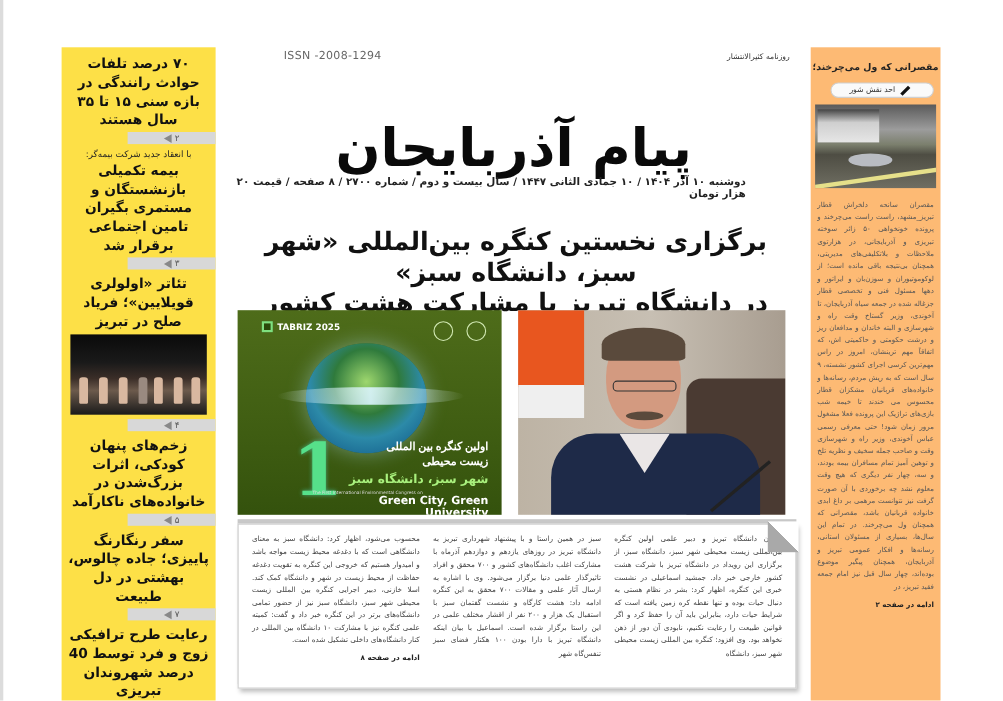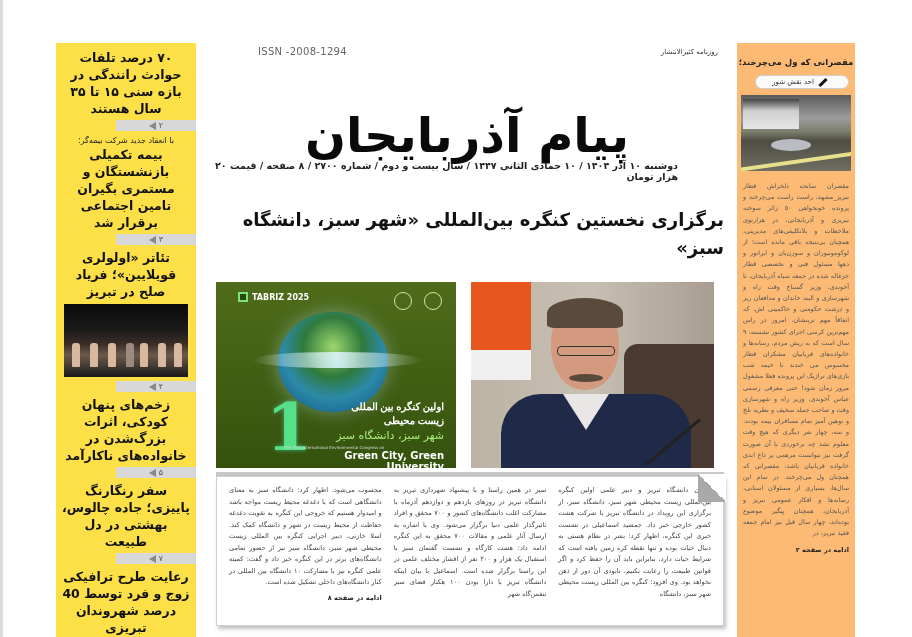--- a/index.html
+++ b/index.html
@@ -35,42 +35,42 @@
   .issn { position: absolute; left: 44px; top: 4px; font-size: 10px; color: #666; direction: ltr; letter-spacing: 0.3px; }
   .paper-type { position: absolute; right: 12px; top: 6px; font-size: 7px; color: #333; }
   .logo {
     position: absolute; left: 8px; top: 20px; width: 490px; height: 90px;
     font-family: "DejaVu Sans", sans-serif; font-weight: bold; font-size: 48px;
     line-height: 90px; color: #0a0a0a; text-align: center; letter-spacing: -2px; margin-top: 28px;
   }
   .dateline { position: absolute; left: 0; right: 52px; top: 118px; font-size: 9.5px; font-weight: bold; text-align: right; color: #222; }
 
   
-  .main-headline { position: absolute; left: 214px; top: 206px; width: 510px; text-align: right; font-weight: bold; font-size: 18px; line-height: 28px; color: #111; }
+  .main-headline { position: absolute; left: 214px; top: 206px; width: 510px; text-align: center; font-weight: bold; font-size: 23px; line-height: 28px; color: #111; }
 
   
   .img-poster {
     position: absolute; left: 216px; top: 282px; width: 240px; height: 186px;
     background: linear-gradient(180deg, #4e6c1a 0%, #3f5d12 60%, #34520d 100%); overflow: hidden;
   }
   .poster-logo { position: absolute; left: 22px; top: 10px; display: flex; align-items: center; gap: 4px; direction: ltr; }
   .poster-logo .sq { width: 10px; height: 10px; border: 2px solid #7fe07f; background: #2a4a0a; }
   .poster-logo span { font-size: 8px; color: #fff; font-weight: bold; }
   .poster-emblems { position: absolute; right: 14px; top: 10px; display: flex; gap: 12px; }
   .poster-emblems div { width: 18px; height: 18px; border: 1.5px solid #cfe6b0; border-radius: 50%; }
   .globe {
     position: absolute; left: 62px; top: 30px; width: 110px; height: 100px; border-radius: 50%;
     background: radial-gradient(circle at 50% 35%, #9ed76e 0%, #2f7a3c 35%, #2c8aa8 60%, #1c6d95 80%, #0e4a6a 100%);
     box-shadow: 0 0 18px rgba(180,230,255,0.4);
   }
   .wave { position: absolute; left: 36px; top: 70px; width: 170px; height: 16px; border-radius: 50%; background: linear-gradient(90deg, rgba(255,255,255,0), rgba(220,245,255,0.9), rgba(255,255,255,0)); }
   .big-one { position: absolute; left: 50px; top: 110px; font-size: 66px; font-weight: bold; color: #56e08a; line-height: 70px; font-family: "DejaVu Serif", serif; text-shadow: 0 0 4px rgba(80,230,200,0.6); }
   .poster-text { position: absolute; right: 12px; top: 118px; width: 160px; text-align: right; color: #fff; }
   .poster-text .l1 { font-size: 10px; font-weight: bold; line-height: 14px; font-family: Liberation Serif, serif; }
-  .poster-text .l2 { font-size: 11px; font-weight: normal; color: #a9f07d; line-height: 15px; }
+  .poster-text .l2 { font-size: 11px; font-weight: bold; color: #a9f07d; line-height: 15px; }
   .poster-text .l3 { font-size: 4px; color: #ddd; direction: ltr; text-align: left; margin-top: 2px; }
   .poster-text .l4 { font-size: 10px; font-weight: bold; direction: ltr; text-align: right; }
 
   .img-portrait {
     position: absolute; left: 471px; top: 282px; width: 243px; height: 186px; overflow: hidden;
     background: linear-gradient(90deg, #bdb3a4 0%, #c7bfb3 50%, #a89d90 100%);
   }
   .flag { position: absolute; left: 0; top: 0; width: 60px; height: 70px; background: #e8561f; }
   .flag2 { position: absolute; left: 0; top: 68px; width: 60px; height: 30px; background: #efefef; }
   .chair { position: absolute; right: 0; top: 62px; width: 90px; height: 124px; background: #4a3a32; border-radius: 14px 0 0 0; }
@@ -177,20 +177,21 @@
 
 <div class="masthead">
   <div class="issn">ISSN -2008-1294</div>
   <div class="paper-type">روزنامه کثیرالانتشار</div>
   <div class="logo">پیام آذربایجان</div>
   <div class="dateline">دوشنبه ۱۰ آذر ۱۴۰۴ / ۱۰ جمادی الثانی ۱۴۴۷ / سال بیست و دوم / شماره ۲۷۰۰ / ۸ صفحه / قیمت ۲۰ هزار تومان</div>
 </div>
 
 <div class="main-headline">
   <div>برگزاری نخستین کنگره بین‌المللی «شهر سبز، دانشگاه سبز»</div>
+  <div>در دانشگاه تبریز با مشارکت هشت کشور</div>
 </div>
 
 <div class="img-poster">
   <div class="poster-logo">
     <div class="sq"></div>
       <span>TABRIZ 2025</span>
   </div>
   <div class="poster-emblems">
       <div></div>
       <div></div>

